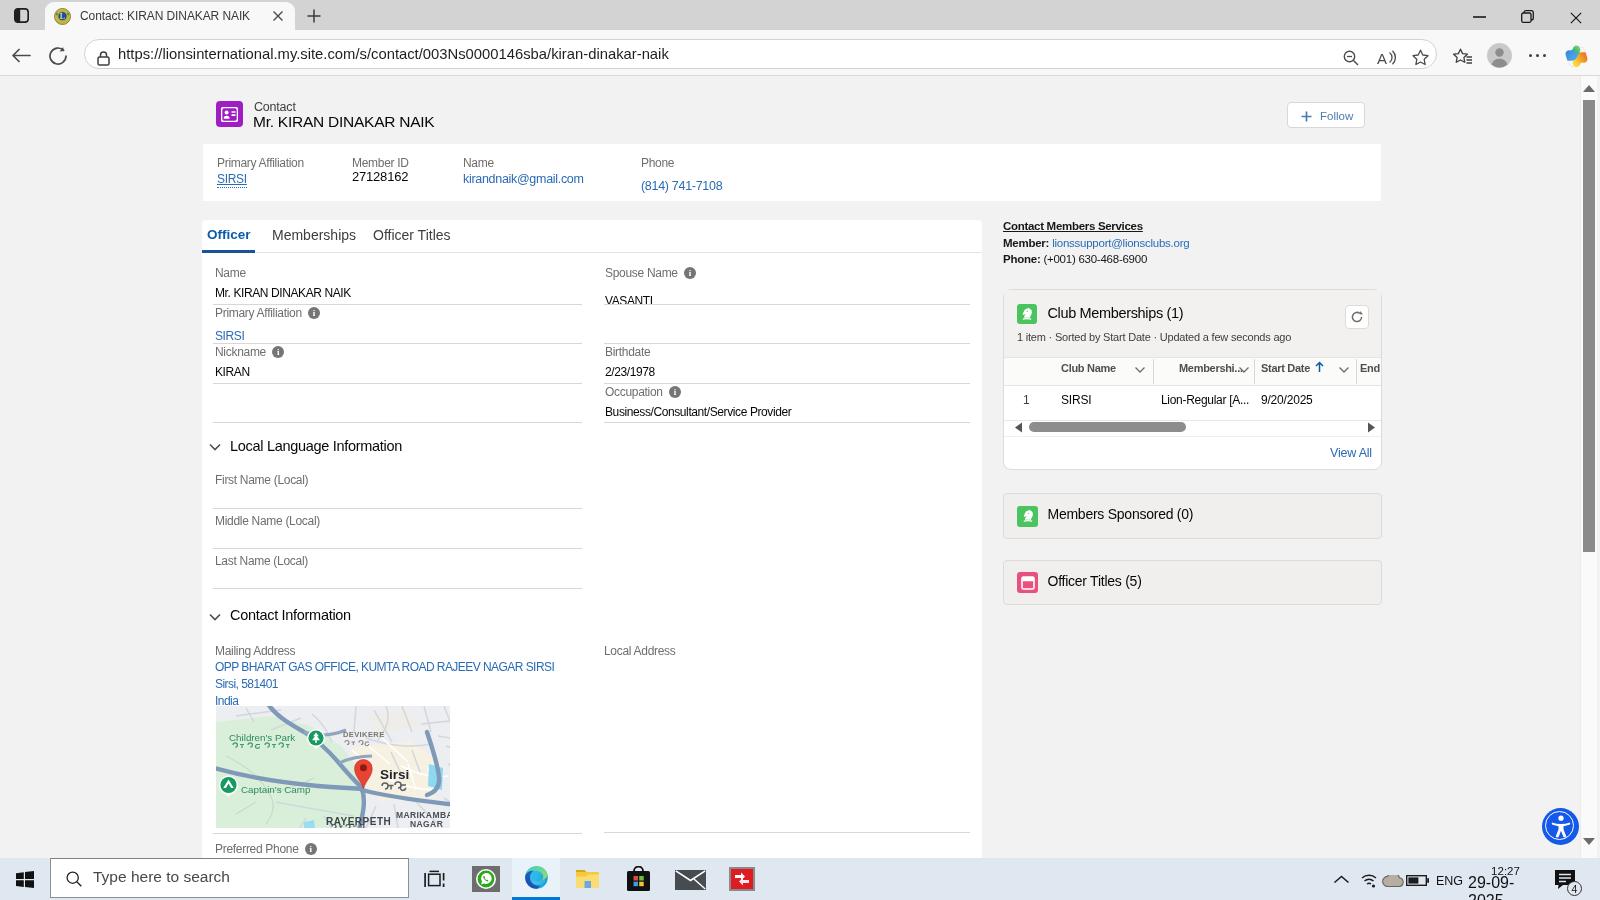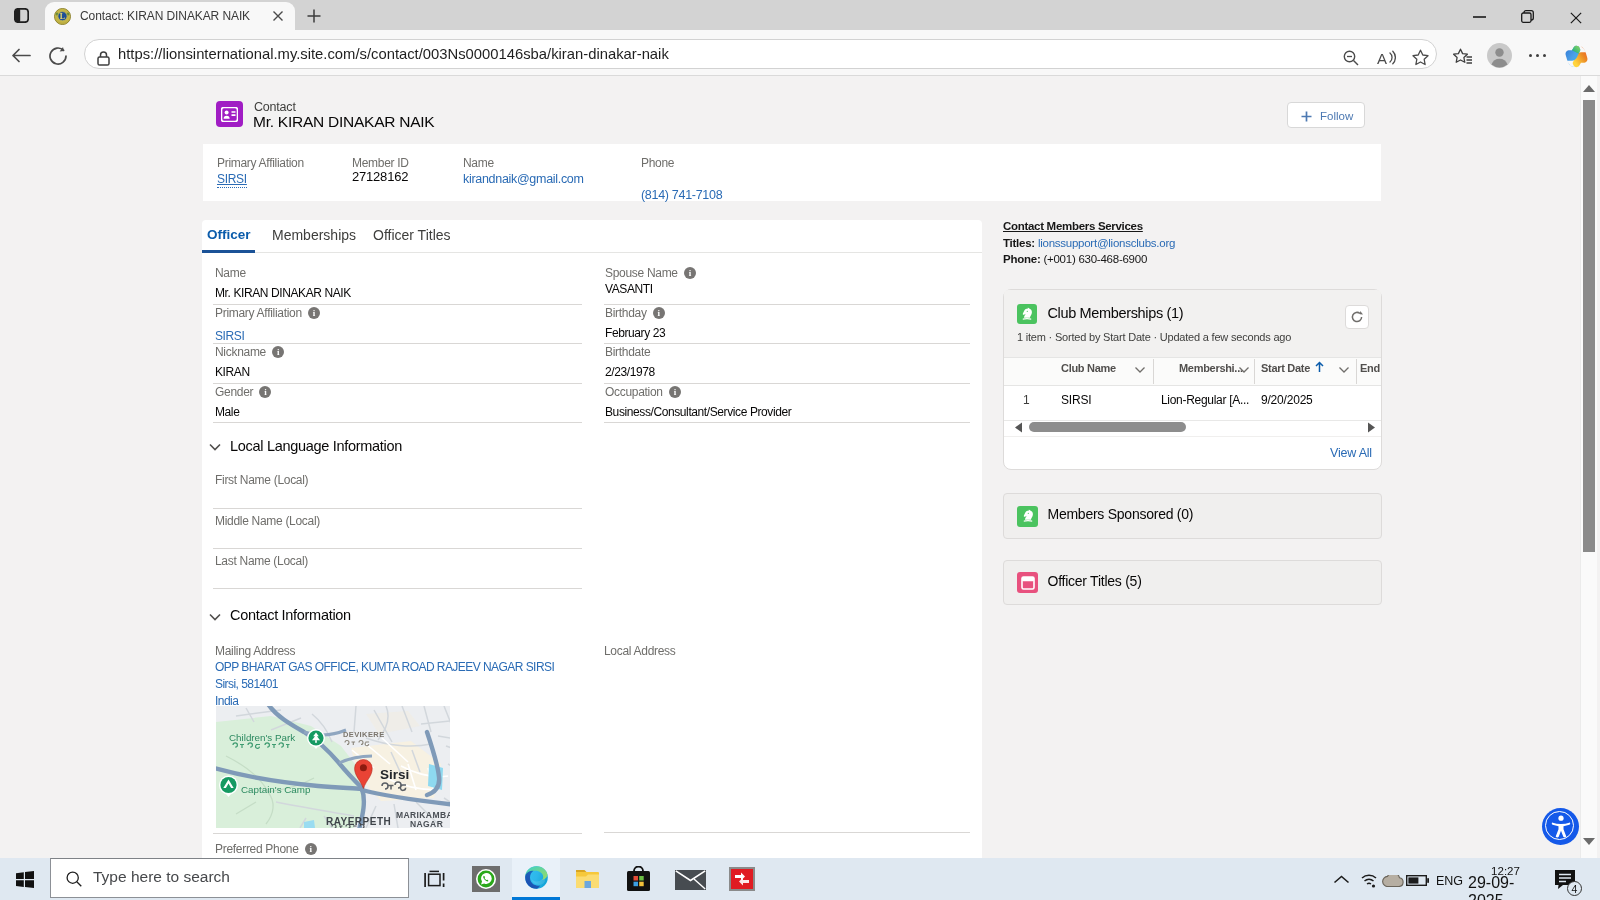--- a/index.html
+++ b/index.html
@@ -177,69 +177,61 @@
     <div class="abs" style="left:149px;top:13.5px">
       <div class="lbl" style="line-height:10.5px">Member ID</div>
       <div class="val" style="margin-top:0.5px;font-size:13px;letter-spacing:-0.2px">27128162</div>
     </div>
     <div class="abs" style="left:260px;top:13.5px">
       <div class="lbl" style="line-height:10.5px">Name</div>
       <div style="margin-top:0.5px"><span class="val link" style="font-size:12.5px;letter-spacing:-0.3px">kirandnaik@gmail.com</span></div>
     </div>
     <div class="abs" style="left:438px;top:13.5px">
       <div class="lbl" style="line-height:10.5px">Phone</div>
-      <div style="margin-top:17px"><span class="val link" style="font-size:12.5px;letter-spacing:-0.3px">(814) 741-7108</span></div>
+      <div style="margin-top:8px"><span class="val link" style="font-size:12.5px;letter-spacing:-0.3px">(814) 741-7108</span></div>
     </div>
   </div>
 
   <div class="abs" style="left:202px;top:144px;width:780px;height:638px;background:#fff;border-radius:4px 4px 0 0">
 
     <div class="abs" style="left:0;top:0;width:780px;height:33px;border-bottom:1px solid #e5e5e3"></div>
     <div class="abs" style="left:5px;top:7px;font-size:13.5px;letter-spacing:0px;font-weight:bold;color:#0b5cab">Officer</div>
     <div class="abs" style="left:0px;top:30px;width:53px;height:3px;background:#1b5297"></div>
     <div class="abs" style="left:70px;top:7px;font-size:14px;letter-spacing:0px;color:#3e3e3c">Memberships</div>
     <div class="abs" style="left:171px;top:7px;font-size:14px;letter-spacing:0px;color:#3e3e3c">Officer Titles</div>
 
     <div class="abs" style="left:13px;top:45.5px;width:365px">
       <div class="lbl">Name</div>
       <div class="val" style="margin-top:6px">Mr. KIRAN DINAKAR NAIK</div>
     </div>
     <div class="fieldline" style="left:11px;top:83.5px;width:369px"></div>
     <div class="abs" style="left:403px;top:45.5px;width:365px">
       <div class="lbl">Spouse Name&nbsp;&nbsp;<span class="info">i</span></div>
-      <div class="val" style="margin-top:2px">VASANTI</div>
+      <div class="val" style="margin-top:14px">VASANTI</div>
     </div>
     <div class="fieldline" style="left:402px;top:83.5px;width:366px"></div>
 
     <div class="abs" style="left:13px;top:85.5px;width:365px">
       <div class="lbl">Primary Affiliation&nbsp;&nbsp;<span class="info">i</span></div>
       <div style="margin-top:6px"><span class="val link" style="border-bottom:1px dashed #2a6bb5">SIRSI</span></div>
     </div>
     <div class="fieldline" style="left:11px;top:123px;width:369px"></div>
-    <div class="abs" style="left:403px;top:85.5px;width:365px">
-      <div class="lbl">Birthday&nbsp;&nbsp;<span class="info">i</span></div>
-      <div class="val" style="margin-top:6px">February 23</div>
-    </div>
     <div class="fieldline" style="left:402px;top:123px;width:366px"></div>
 
     <div class="abs" style="left:13px;top:125px;width:365px">
       <div class="lbl">Nickname&nbsp;&nbsp;<span class="info">i</span></div>
       <div class="val" style="margin-top:6px">KIRAN</div>
     </div>
     <div class="fieldline" style="left:11px;top:162.5px;width:369px"></div>
     <div class="abs" style="left:403px;top:125px;width:365px">
       <div class="lbl">Birthdate</div>
       <div class="val" style="margin-top:6px">2/23/1978</div>
     </div>
     <div class="fieldline" style="left:402px;top:162.5px;width:366px"></div>
 
-    <div class="abs" style="left:13px;top:164.5px;width:365px">
-      <div class="lbl">Gender&nbsp;&nbsp;<span class="info">i</span></div>
-      <div class="val" style="margin-top:6px">Male</div>
-    </div>
     <div class="fieldline" style="left:11px;top:202px;width:369px"></div>
     <div class="abs" style="left:403px;top:164.5px;width:365px">
       <div class="lbl">Occupation&nbsp;&nbsp;<span class="info">i</span></div>
       <div class="val" style="margin-top:6px">Business/Consultant/Service Provider</div>
     </div>
     <div class="fieldline" style="left:402px;top:202px;width:366px"></div>
 
     <svg class="abs" style="left:7px;top:223px" width="12" height="8" viewBox="0 0 12 8">
         <path d="M1 1.5 L6 6.5 L11 1.5" fill="none" stroke="#514f4d" stroke-width="1.6"></path>
       </svg>
@@ -371,21 +363,21 @@
         </g>
       </svg>
     </div>
 
     <div class="fieldline" style="left:11px;top:613px;width:369px"></div>
     <div class="fieldline" style="left:402px;top:612px;width:366px"></div>
     <div class="abs" style="left:13px;top:618.5px"><span class="lbl">Preferred Phone&nbsp;&nbsp;<span class="info">i</span></span></div>
   </div>
 
   <div class="abs" style="left:1003px;top:144px;font-size:11.5px;letter-spacing:-0.3px;font-weight:bold;color:#171717;text-decoration:underline">Contact Members Services</div>
-  <div class="abs" style="left:1003px;top:160.5px;font-size:11.5px;letter-spacing:-0.25px;color:#171717"><b>Titles:</b> <span class="link">lionssupport@lionsclubs.org</span></div>
+  <div class="abs" style="left:1003px;top:160.5px;font-size:11.5px;letter-spacing:-0.25px;color:#171717"><b>Member:</b> <span class="link">lionssupport@lionsclubs.org</span></div>
   <div class="abs" style="left:1003px;top:177px;font-size:11.5px;letter-spacing:-0.25px;color:#171717"><b>Phone:</b> (+001) 630-468-6900</div>
 
   <div class="abs" style="left:1003px;top:213px;width:379px;height:181px;background:#fff;border:1px solid #dddbda;border-radius:8px">
     <div class="abs" style="left:0;top:0;width:377px;height:67px;background:#f2f1f0;border-radius:4px 4px 0 0"></div>
     <div class="abs" style="left:13px;top:14px;width:20px;height:20px;border-radius:3px;background:#4bc35f">
       <svg class="abs" style="left:3px;top:3px" width="14" height="14" viewBox="0 0 14 14">
         <path d="M2.8 12.7 q4.2 -1 8.4 0 l0 -1.2 q-4.2 -1 -8.4 0 z" fill="#fff"></path>
         <path d="M4 10.8 c0 -1.8 1.2 -2.6 1.6 -4 l-1.5 0.9 c-0.9 0.4 -1.6 -0.3 -1.2 -1.2 l1.3 -2.8 c0.8 -1.6 2.2 -2.4 3.8 -2.3 l-0.2 -0.9 l1.5 1.1 c1.9 0.6 2.7 2.2 2.6 4 c-0.1 2.2 -1.6 3.2 -1.9 5.2 z" fill="#fff"></path>
         <circle cx="7.3" cy="4.3" r="0.6" fill="#4bc35f"></circle>
       </svg>

